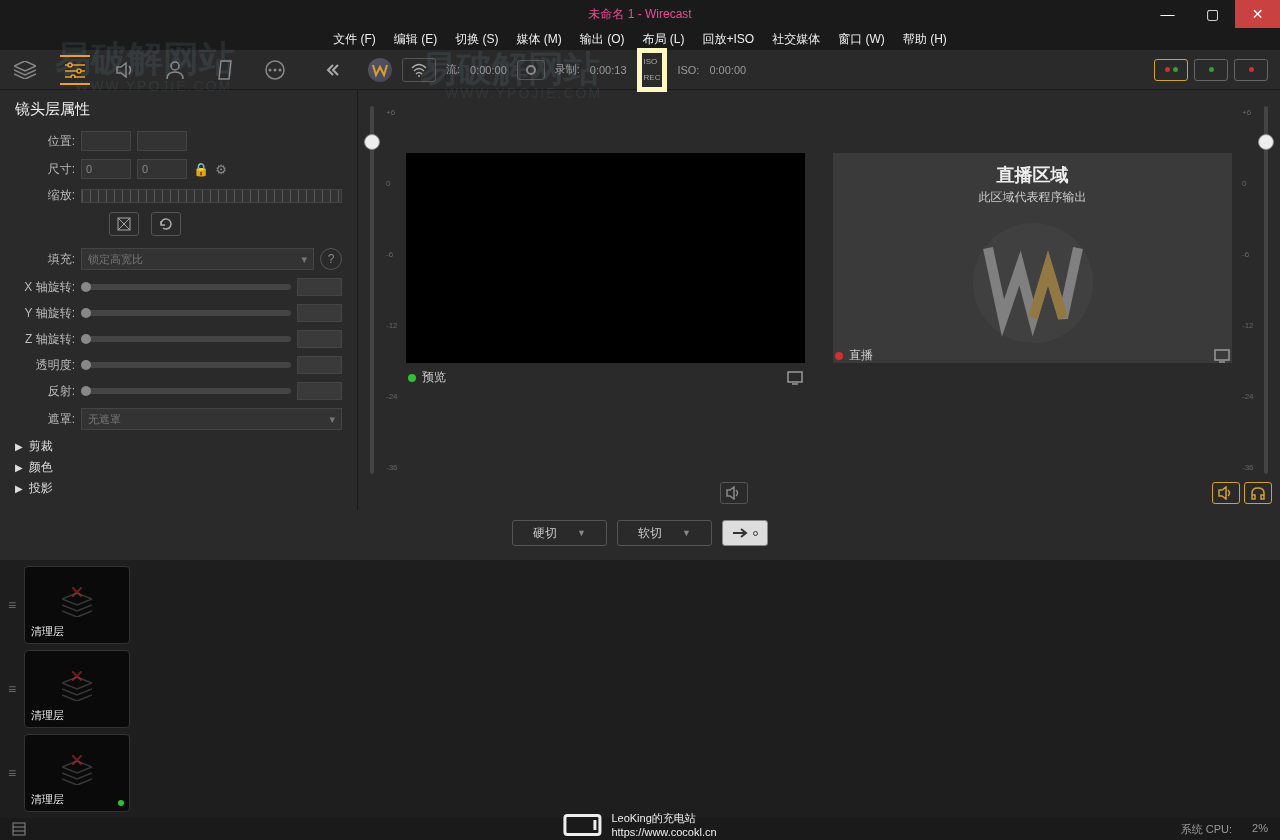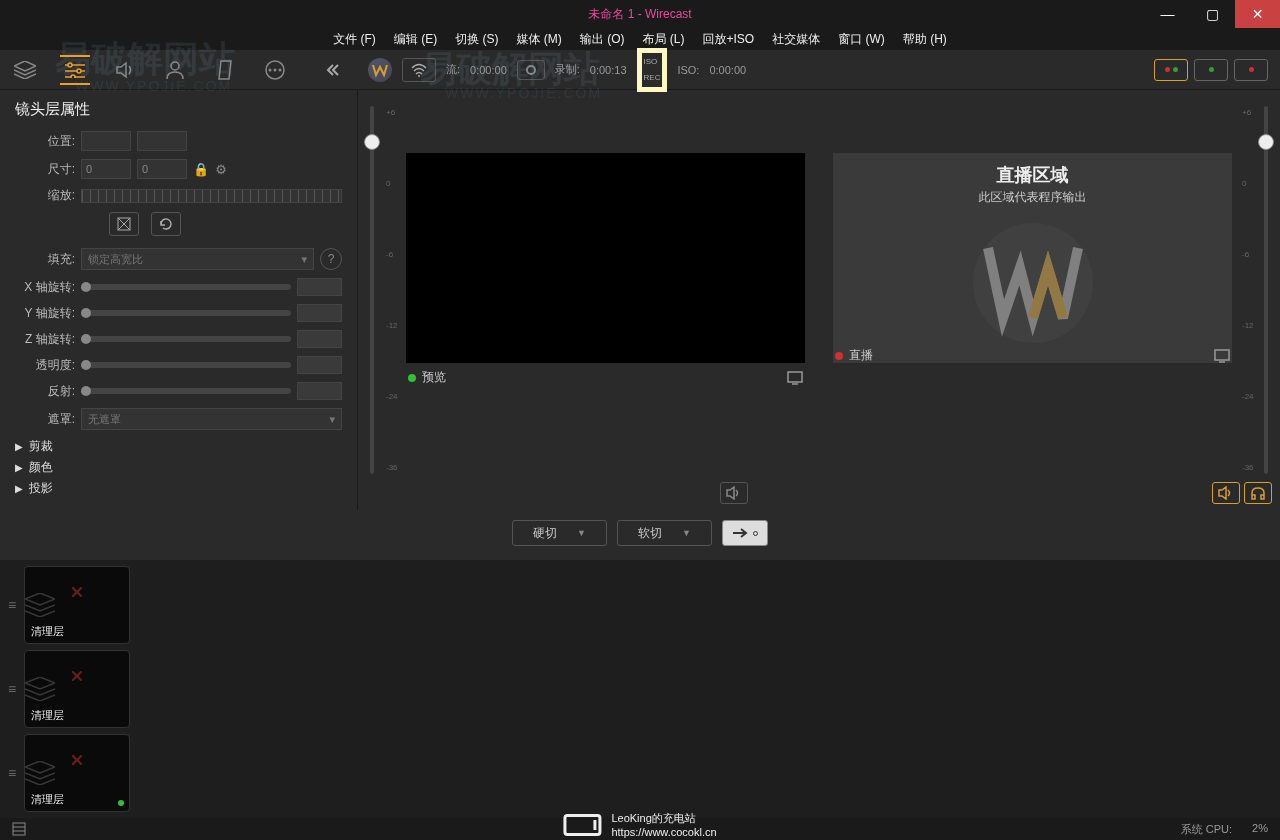--- a/index.html
+++ b/index.html
@@ -82,21 +82,21 @@
 
 .transition-bar { display: flex; align-items: center; justify-content: center; gap: 10px; padding: 10px 0 14px 0; background: #2a2a2a; }
 .trans-btn { height: 26px; min-width: 95px; border: 1px solid #555; border-radius: 3px; display: flex; align-items: center; justify-content: center; gap: 20px; color: #ccc; font-size: 12px; padding: 0 8px; }
 .trans-btn .caret { font-size: 9px; color: #888; }
 .go-btn { height: 26px; width: 46px; border: 1px solid #888; background: #ddd; border-radius: 3px; display: flex; align-items: center; justify-content: center; gap: 4px; color: #333; }
 
 
 .layers { background: #1e1e1e; padding: 6px 0 0 0; }
 .layer-row { display: flex; align-items: stretch; margin-bottom: 6px; }
 .layer-handle { width: 24px; display: flex; align-items: center; justify-content: center; color: #666; font-size: 14px; }
-.shot { width: 106px; height: 78px; background: #0a0a0a; border: 1px solid #333; border-radius: 4px; position: relative; display: flex; flex-direction: column; justify-content: center; }
+.shot { width: 106px; height: 78px; background: #0a0a0a; border: 1px solid #333; border-radius: 4px; position: relative; display: flex; flex-direction: column; align-items: center; justify-content: center; }
 .shot svg { opacity: 0.5; }
 .shot-label { position: absolute; bottom: 4px; left: 6px; color: #eee; font-size: 11px; }
 .shot .live-ind { position: absolute; bottom: 5px; right: 5px; width: 6px; height: 6px; background: #30c030; border-radius: 50%; }
 .shot .red-cross { position: absolute; top: 20px; left: 50%; transform: translateX(-50%); }
 .layer-row.partial .shot { height: 30px; }
 
 
 .statusbar { position: absolute; bottom: 0; left: 0; right: 0; height: 22px; background: #1a1a1a; display: flex; align-items: center; padding: 0 12px; color: #999; font-size: 11px; }
 .statusbar .right { margin-left: auto; display: flex; gap: 20px; }
 

